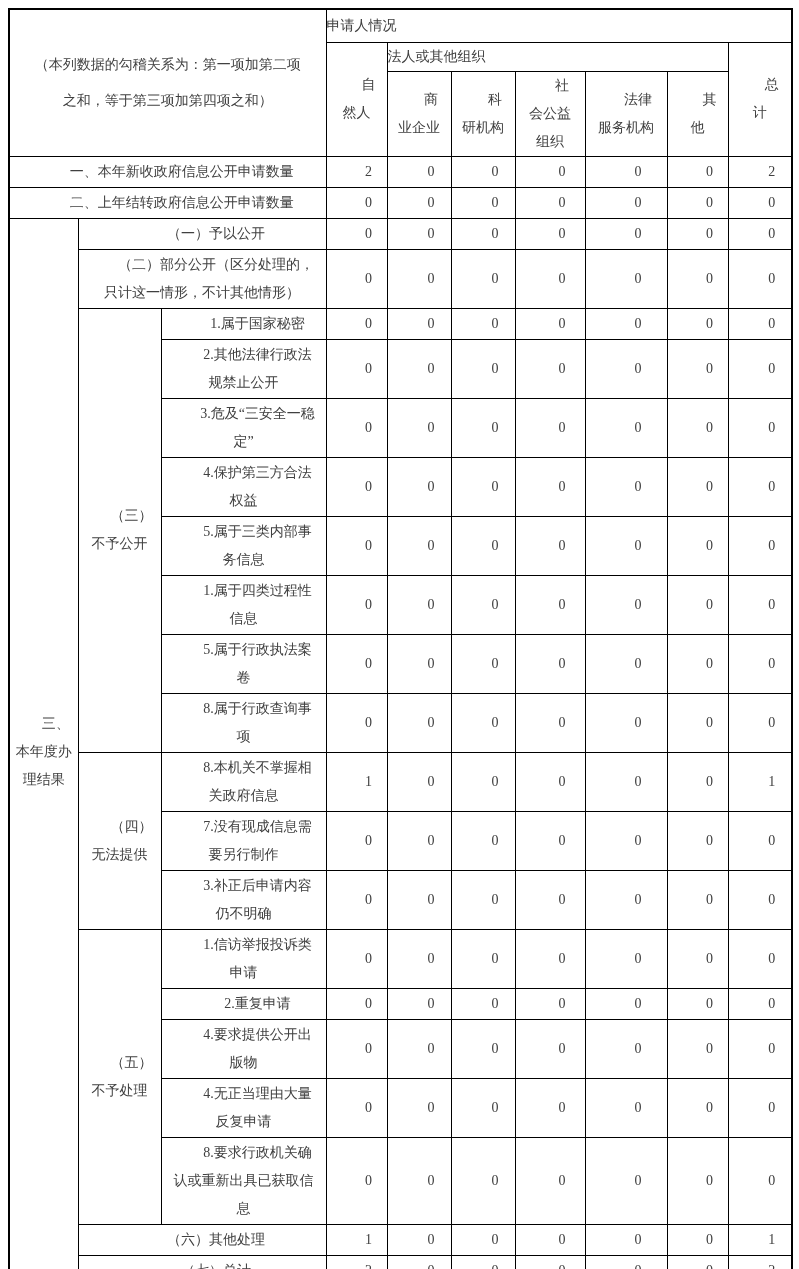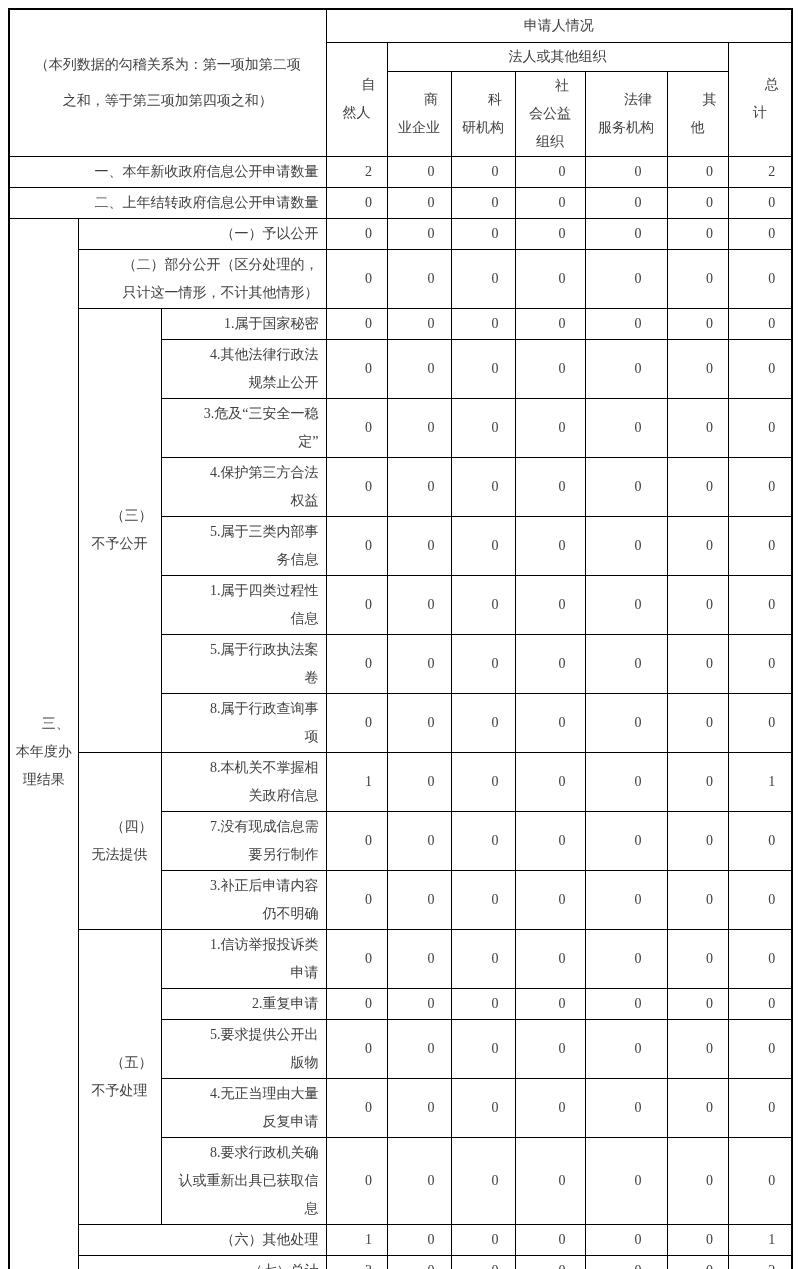--- a/index.html
+++ b/index.html
@@ -14,24 +14,24 @@
     border:2px solid #000;
   }
   td{
     border:1px solid #000;
     font-size:14px;line-height:28px;vertical-align:middle;
     padding:0;overflow:hidden;
   }
   
   tr.h1{height:33px;} tr.h2{height:28px;} tr.h3{height:84px;}
   td.hdr{text-align:center;white-space:pre-line;text-indent:24px;}
-  td.hdr-flat{text-align:center;white-space:pre-line;}
+  td.hdr-flat{white-space:pre-line;}
   td.note{text-align:center;white-space:pre-line;line-height:36px;padding:0 10px;}
   
-  td.lbl{text-align:right;white-space:pre-line;text-indent:28px;padding:1px 7px;}
+  td.lbl{text-align:center;white-space:pre-line;text-indent:28px;padding:1px 7px;}
   td.grp{text-align:center;white-space:pre-line;text-indent:24px;padding:1px 2px;}
   td.num{text-align:center;text-indent:24px;}
 </style>
 </head>
 <body>
 
 <div class="page">
 <table class="report">
   <colgroup>
     <col style="width:69px">
@@ -127,21 +127,21 @@
     <td class="lbl">1.属于国家秘密</td>
     <td class="num">0</td>
     <td class="num">0</td>
     <td class="num">0</td>
     <td class="num">0</td>
     <td class="num">0</td>
     <td class="num">0</td>
     <td class="num">0</td>
   </tr>
   <tr>
-    <td class="lbl">4.其他法律行政法
+    <td class="lbl">2.其他法律行政法
 规禁止公开</td>
     <td class="num">0</td>
     <td class="num">0</td>
     <td class="num">0</td>
     <td class="num">0</td>
     <td class="num">0</td>
     <td class="num">0</td>
     <td class="num">0</td>
   </tr>
   <tr>
@@ -264,21 +264,21 @@
     <td class="lbl">2.重复申请</td>
     <td class="num">0</td>
     <td class="num">0</td>
     <td class="num">0</td>
     <td class="num">0</td>
     <td class="num">0</td>
     <td class="num">0</td>
     <td class="num">0</td>
   </tr>
   <tr>
-    <td class="lbl">5.要求提供公开出
+    <td class="lbl">4.要求提供公开出
 版物</td>
     <td class="num">0</td>
     <td class="num">0</td>
     <td class="num">0</td>
     <td class="num">0</td>
     <td class="num">0</td>
     <td class="num">0</td>
     <td class="num">0</td>
   </tr>
   <tr>

